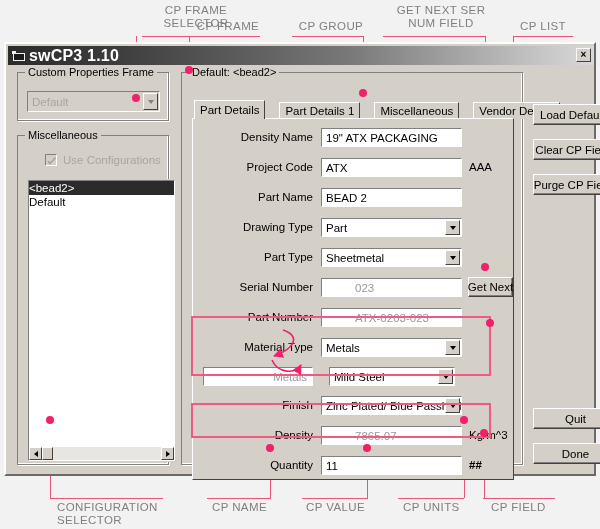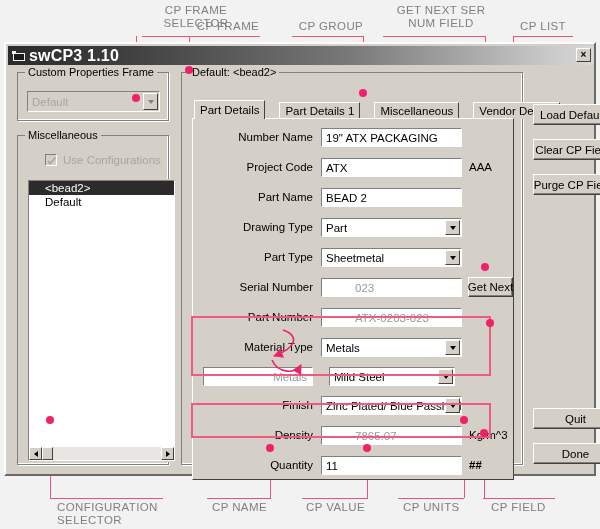--- a/index.html
+++ b/index.html
@@ -148,21 +148,21 @@
 
   
   #cfglist{
     position:absolute;left:10px;top:44px;width:147px;height:281px;
     background:#ffffff;box-sizing:border-box;
     border-top:1px solid #808080;border-left:1px solid #808080;
     border-right:1px solid #ffffff;border-bottom:1px solid #ffffff;
     outline:1px solid #d4d0c8;
     overflow:hidden;
   }
-  .lirow{font-size:11.5px;color:#000;padding-left:16px;height:14px;line-height:14px;white-space:nowrap;}
+  .lirow{font-size:11.5px;color:#000;padding-left:0;height:14px;line-height:14px;white-space:nowrap;}
   .lirow.sel{background:#2b2b2b;color:#ffffff;}
   #hscroll{
     position:absolute;left:11px;top:311px;width:145px;height:13px;
     background:#e8e6e2;box-sizing:border-box;display:flex;align-items:center;
   }
   .sbtn{
     width:13px;height:13px;background:#d4d0c8;box-sizing:border-box;
     border-top:1px solid #ffffff;border-left:1px solid #ffffff;
     border-right:1px solid #45423e;border-bottom:1px solid #45423e;
     display:flex;align-items:center;justify-content:center;flex:none;
@@ -280,21 +280,21 @@
 
       <div id="tabstrip">
         <div class="tab active">Part Details</div>
         <div class="tab">Part Details 1</div>
         <div class="tab">Miscellaneous</div>
         <div class="tab">Vendor Details</div>
       </div>
 
       <div id="tabpage">
 
-        <div class="lbl r" style="left:10px;top:12px;width:110px;">Number Name</div>
+        <div class="lbl r" style="left:10px;top:12px;width:110px;">Density Name</div>
         <div class="tfield" style="left:128px;top:9px;width:141px;height:19px;">19" ATX PACKAGING</div>
 
         <div class="lbl r" style="left:10px;top:42px;width:110px;">Project Code</div>
         <div class="tfield" style="left:128px;top:39px;width:141px;height:19px;">ATX</div>
         <div class="lbl" style="left:276px;top:42px;">AAA</div>
 
         <div class="lbl r" style="left:10px;top:72px;width:110px;">Part Name</div>
         <div class="tfield" style="left:128px;top:69px;width:141px;height:19px;">BEAD 2</div>
 
         <div class="lbl r" style="left:10px;top:102px;width:110px;">Drawing Type</div>

